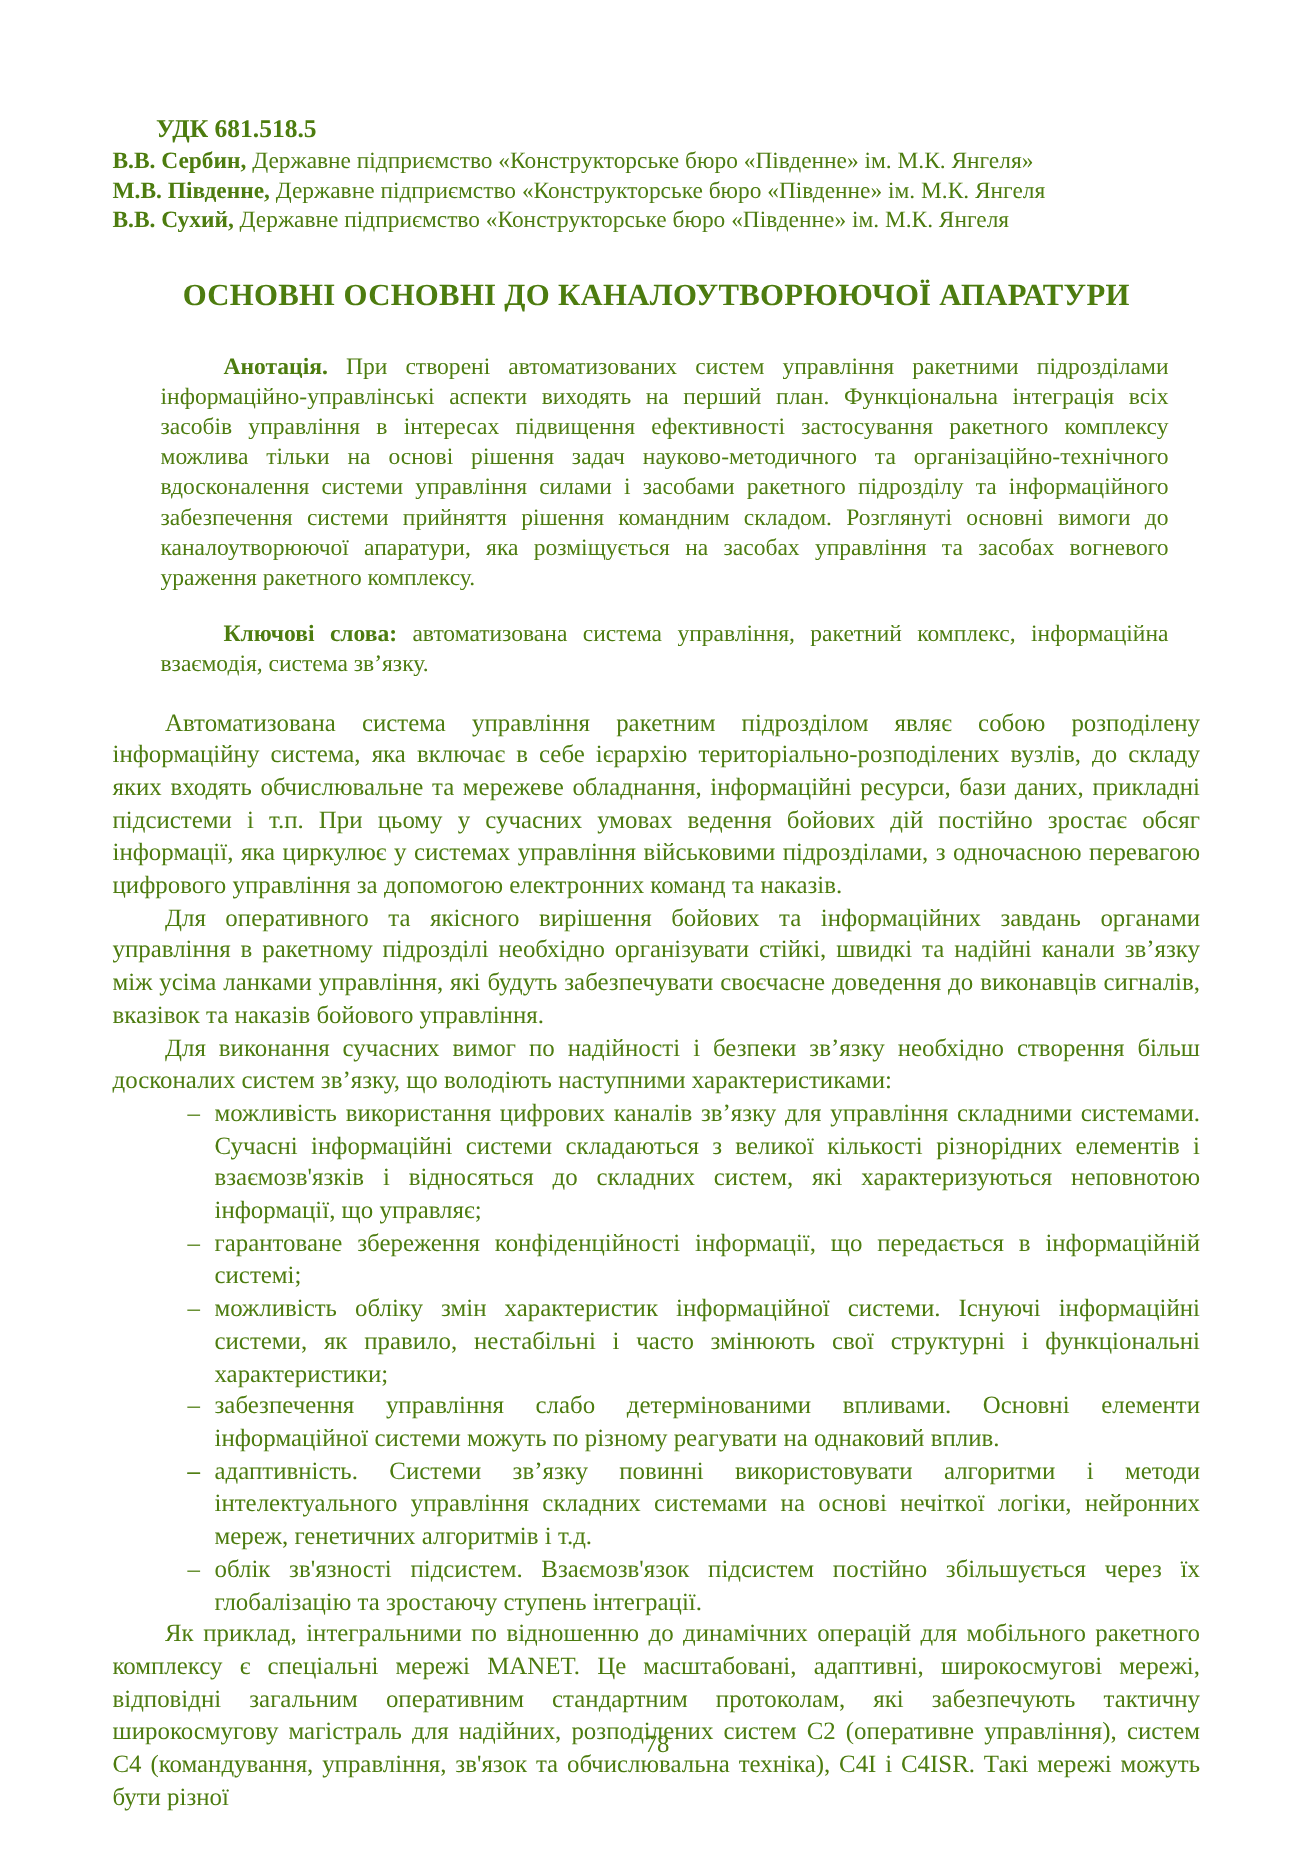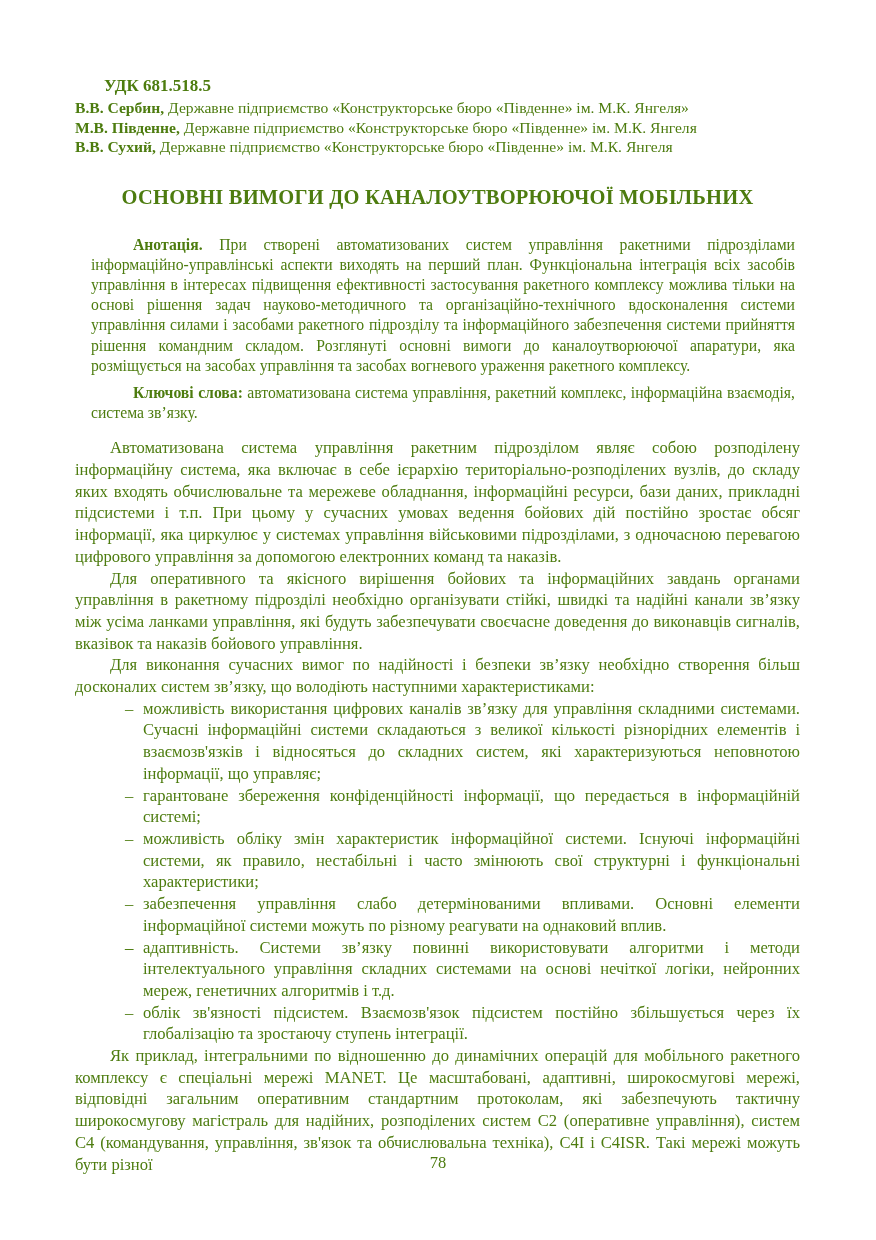--- a/index.html
+++ b/index.html
@@ -41,21 +41,21 @@
     letter-spacing: 0.2px;
   }
   .abstract-block {
     margin-top: 24px;
     padding: 0 4px 0 15px;
     font-size: 15.7px;
     line-height: 20.2px;
     text-align: justify;
   }
   .abstract-block p {
-    margin: 1px;
+    margin: 17px;
     text-indent: 42px;
   }
   .abstract-block p.keywords { margin-top: 7px; }
   .body-text {
     margin-top: 14px;
     font-size: 16.6px;
     line-height: 21.7px;
     text-align: justify;
   }
   .body-text p {
@@ -93,21 +93,21 @@
 
   <div class="udc">УДК 681.518.5</div>
 
   <div class="authors">
     <div class="author-line"><span class="author-name">В.В. Сербин,</span><span> Державне підприємство «Конструкторське бюро «Південне» ім. М.К. Янгеля»</span></div>
     <div class="author-line"><span class="author-name">М.В. Південне,</span><span> Державне підприємство «Конструкторське бюро «Південне» ім. М.К. Янгеля</span></div>
     <div class="author-line"><span class="author-name">В.В. Сухий,</span><span> Державне підприємство «Конструкторське бюро «Південне» ім. М.К. Янгеля</span></div>
   </div>
 
   <h1 class="paper-title">
-    <span>ОСНОВНІ ВИМОГИ ДО КАНАЛОУТВОРЮЮЧОЇ МОБІЛЬНИХ</span><br>
+    <span>ОСНОВНІ ОСНОВНІ ДО КАНАЛОУТВОРЮЮЧОЇ АПАРАТУРИ</span><br>
   </h1>
 
   <div class="abstract-block">
     <p><b>Анотація.</b><span> При створені автоматизованих систем управління ракетними підрозділами інформаційно-управлінські аспекти виходять на перший план. Функціональна інтеграція всіх засобів управління в інтересах підвищення ефективності застосування ракетного комплексу можлива тільки на основі рішення задач науково-методичного та організаційно-технічного вдосконалення системи управління силами і засобами ракетного підрозділу та інформаційного забезпечення системи прийняття рішення командним складом. Розглянуті основні вимоги до каналоутворюючої апаратури, яка розміщується на  засобах управління та засобах вогневого ураження ракетного комплексу.</span></p>
     <p class="keywords"><b>Ключові слова:</b><span> автоматизована система управління, ракетний комплекс, інформаційна взаємодія, система зв’язку.</span></p>
   </div>
 
   <div class="body-text">
     <p>Автоматизована система управління ракетним підрозділом являє собою розподілену інформаційну система, яка включає в себе ієрархію територіально-розподілених вузлів, до складу яких входять обчислювальне та мережеве обладнання, інформаційні ресурси, бази даних, прикладні підсистеми і т.п. При цьому у сучасних умовах ведення бойових дій постійно зростає обсяг інформації, яка циркулює у системах управління військовими підрозділами, з одночасною перевагою цифрового управління за допомогою електронних команд та наказів.</p>
     <p>Для оперативного та якісного вирішення бойових та інформаційних завдань органами управління в ракетному підрозділі необхідно організувати стійкі, швидкі та надійні канали зв’язку між усіма ланками управління, які будуть забезпечувати своєчасне доведення до виконавців сигналів, вказівок та наказів бойового управління.</p>

